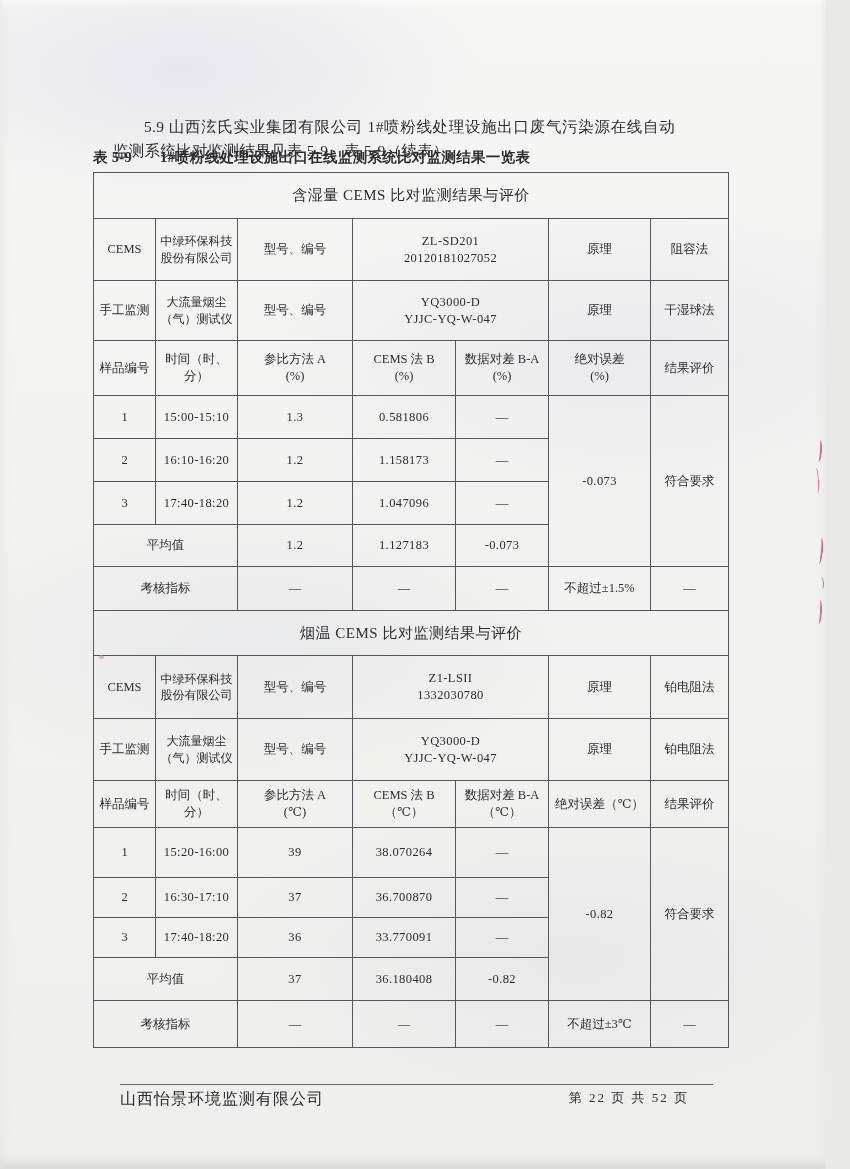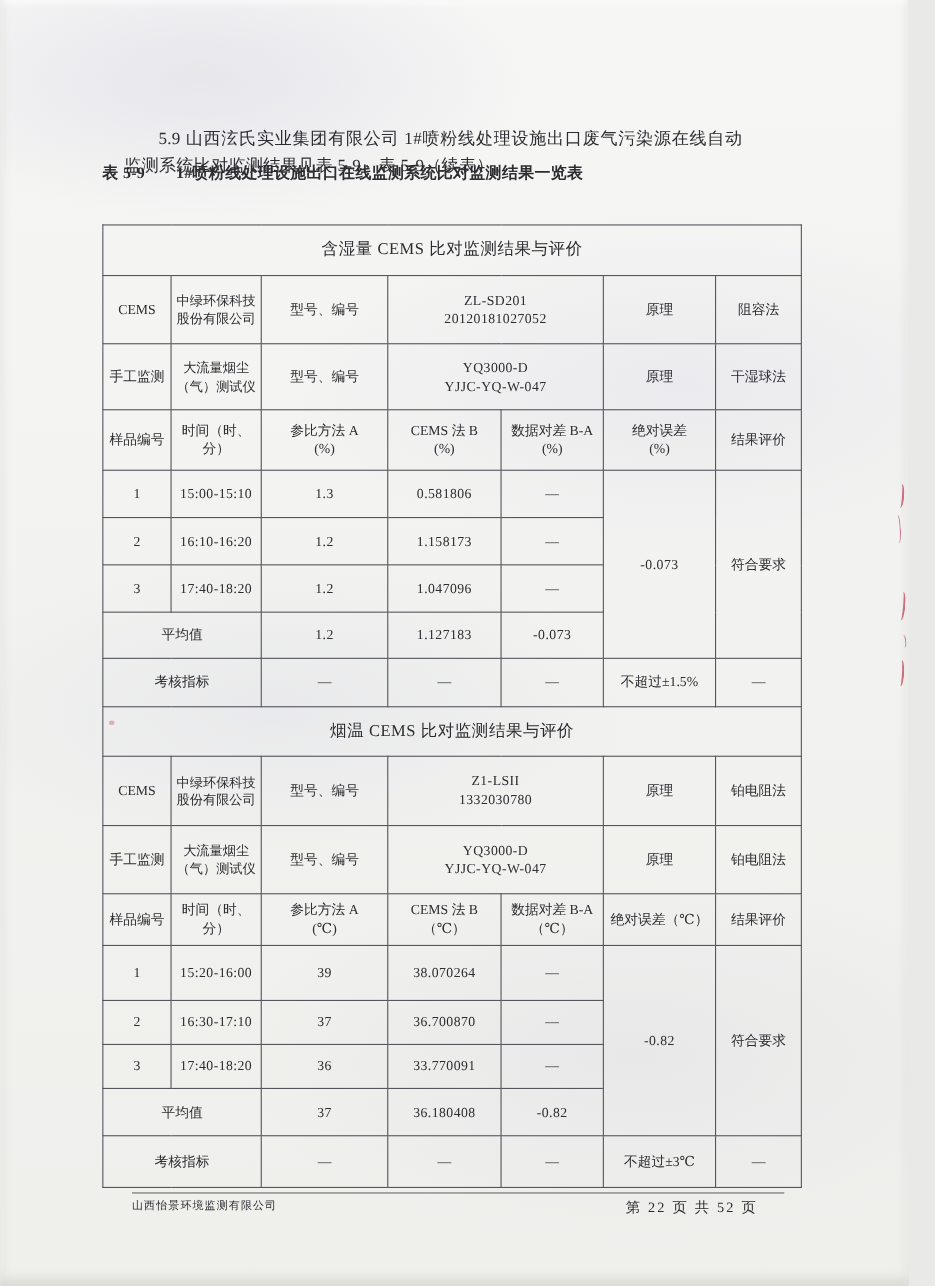--- a/index.html
+++ b/index.html
@@ -26,39 +26,38 @@
   }
   .caption{
     position:absolute;left:93px;top:148px;width:635px;
     font-weight:bold;font-size:14.5px;letter-spacing:.3px;
   }
   .caption .gap{display:inline-block;width:28px;}
   table.cmp{
     position:absolute;left:93px;top:172px;width:635px;
     border-collapse:collapse;table-layout:fixed;
     font-size:12.5px;
-    margin-top:32px;
   }
   table.cmp td{
     border:1px solid #55555c;
     text-align:center;vertical-align:middle;
     padding:1px 2px;line-height:1.35;
     overflow:hidden;
   }
   table.cmp{border:1.5px solid #4a4a50;}
   td.sec-title{font-size:15px;letter-spacing:.5px;}
   td.small{font-size:12px;}
   .l2{display:block;}
   .num{letter-spacing:.4px;}
   .footer-rule{
     position:absolute;left:120px;top:1084px;width:593px;height:1px;
     background:#6b6b66;
   }
   .footer-company{
-    position:absolute;left:120px;top:1089px;font-size:10px;letter-spacing:1px;
+    position:absolute;left:120px;top:1089px;font-size:16px;letter-spacing:1px;
   }
   .footer-page{
     position:absolute;right:137px;top:1089px;font-size:13px;letter-spacing:2px;
   }
   
   .mark{position:absolute;border-right:2px solid rgba(186,42,72,.65);width:4px;border-radius:60%;}
   .m1{left:816px;top:440px;height:22px;transform:rotate(4deg);}
   .m2{left:814px;top:468px;height:26px;transform:rotate(-3deg);border-right-width:1.5px;}
   .m3{left:817px;top:538px;height:26px;transform:rotate(5deg);}
   .m4{left:819px;top:577px;height:12px;transform:rotate(-6deg);border-right-width:1.5px;}

